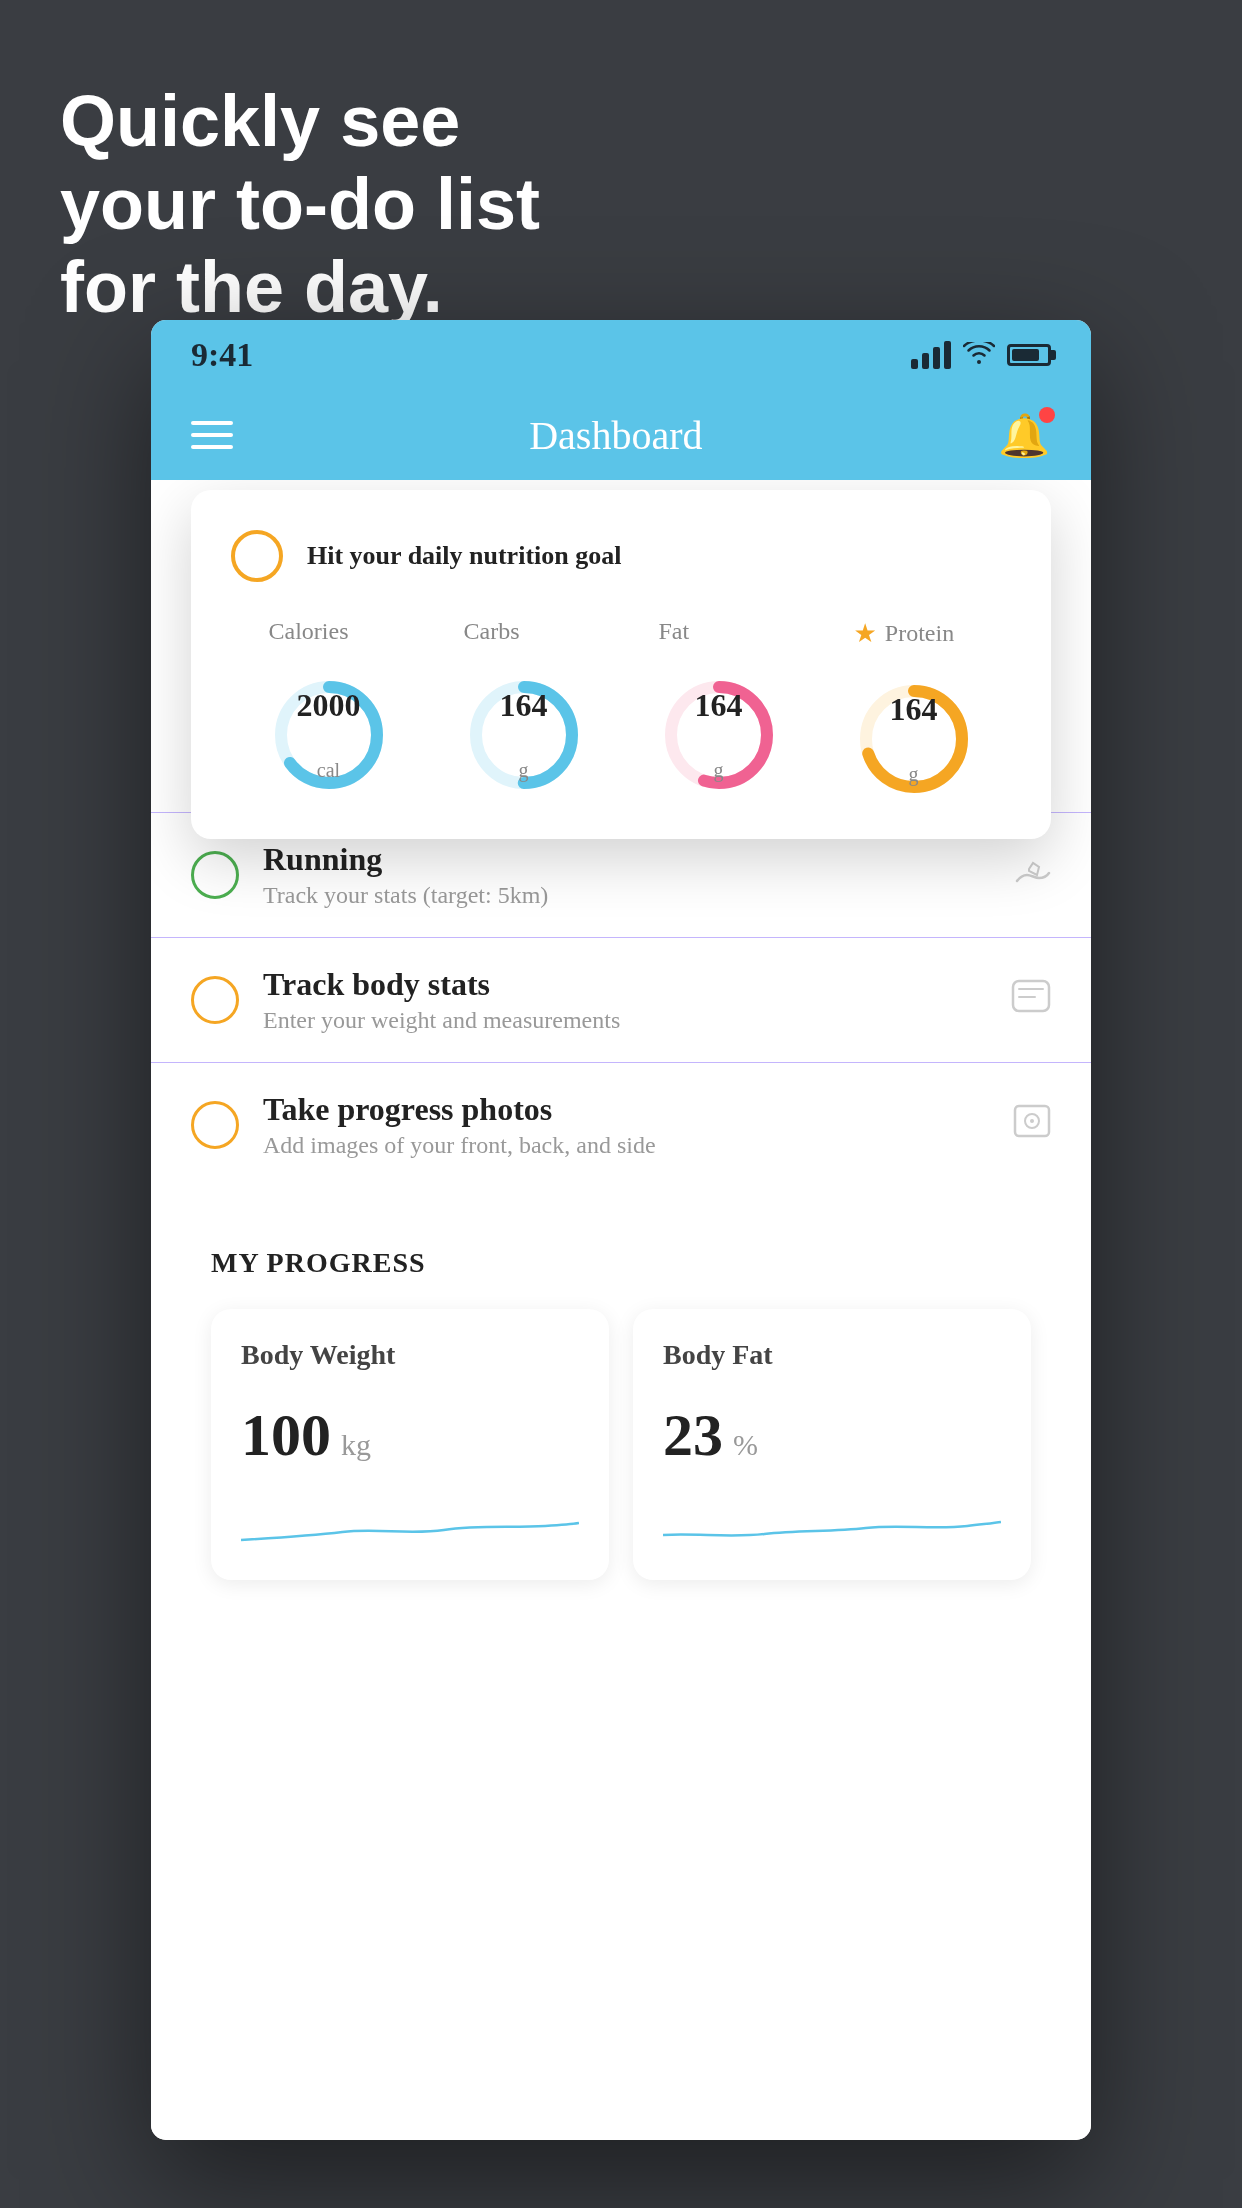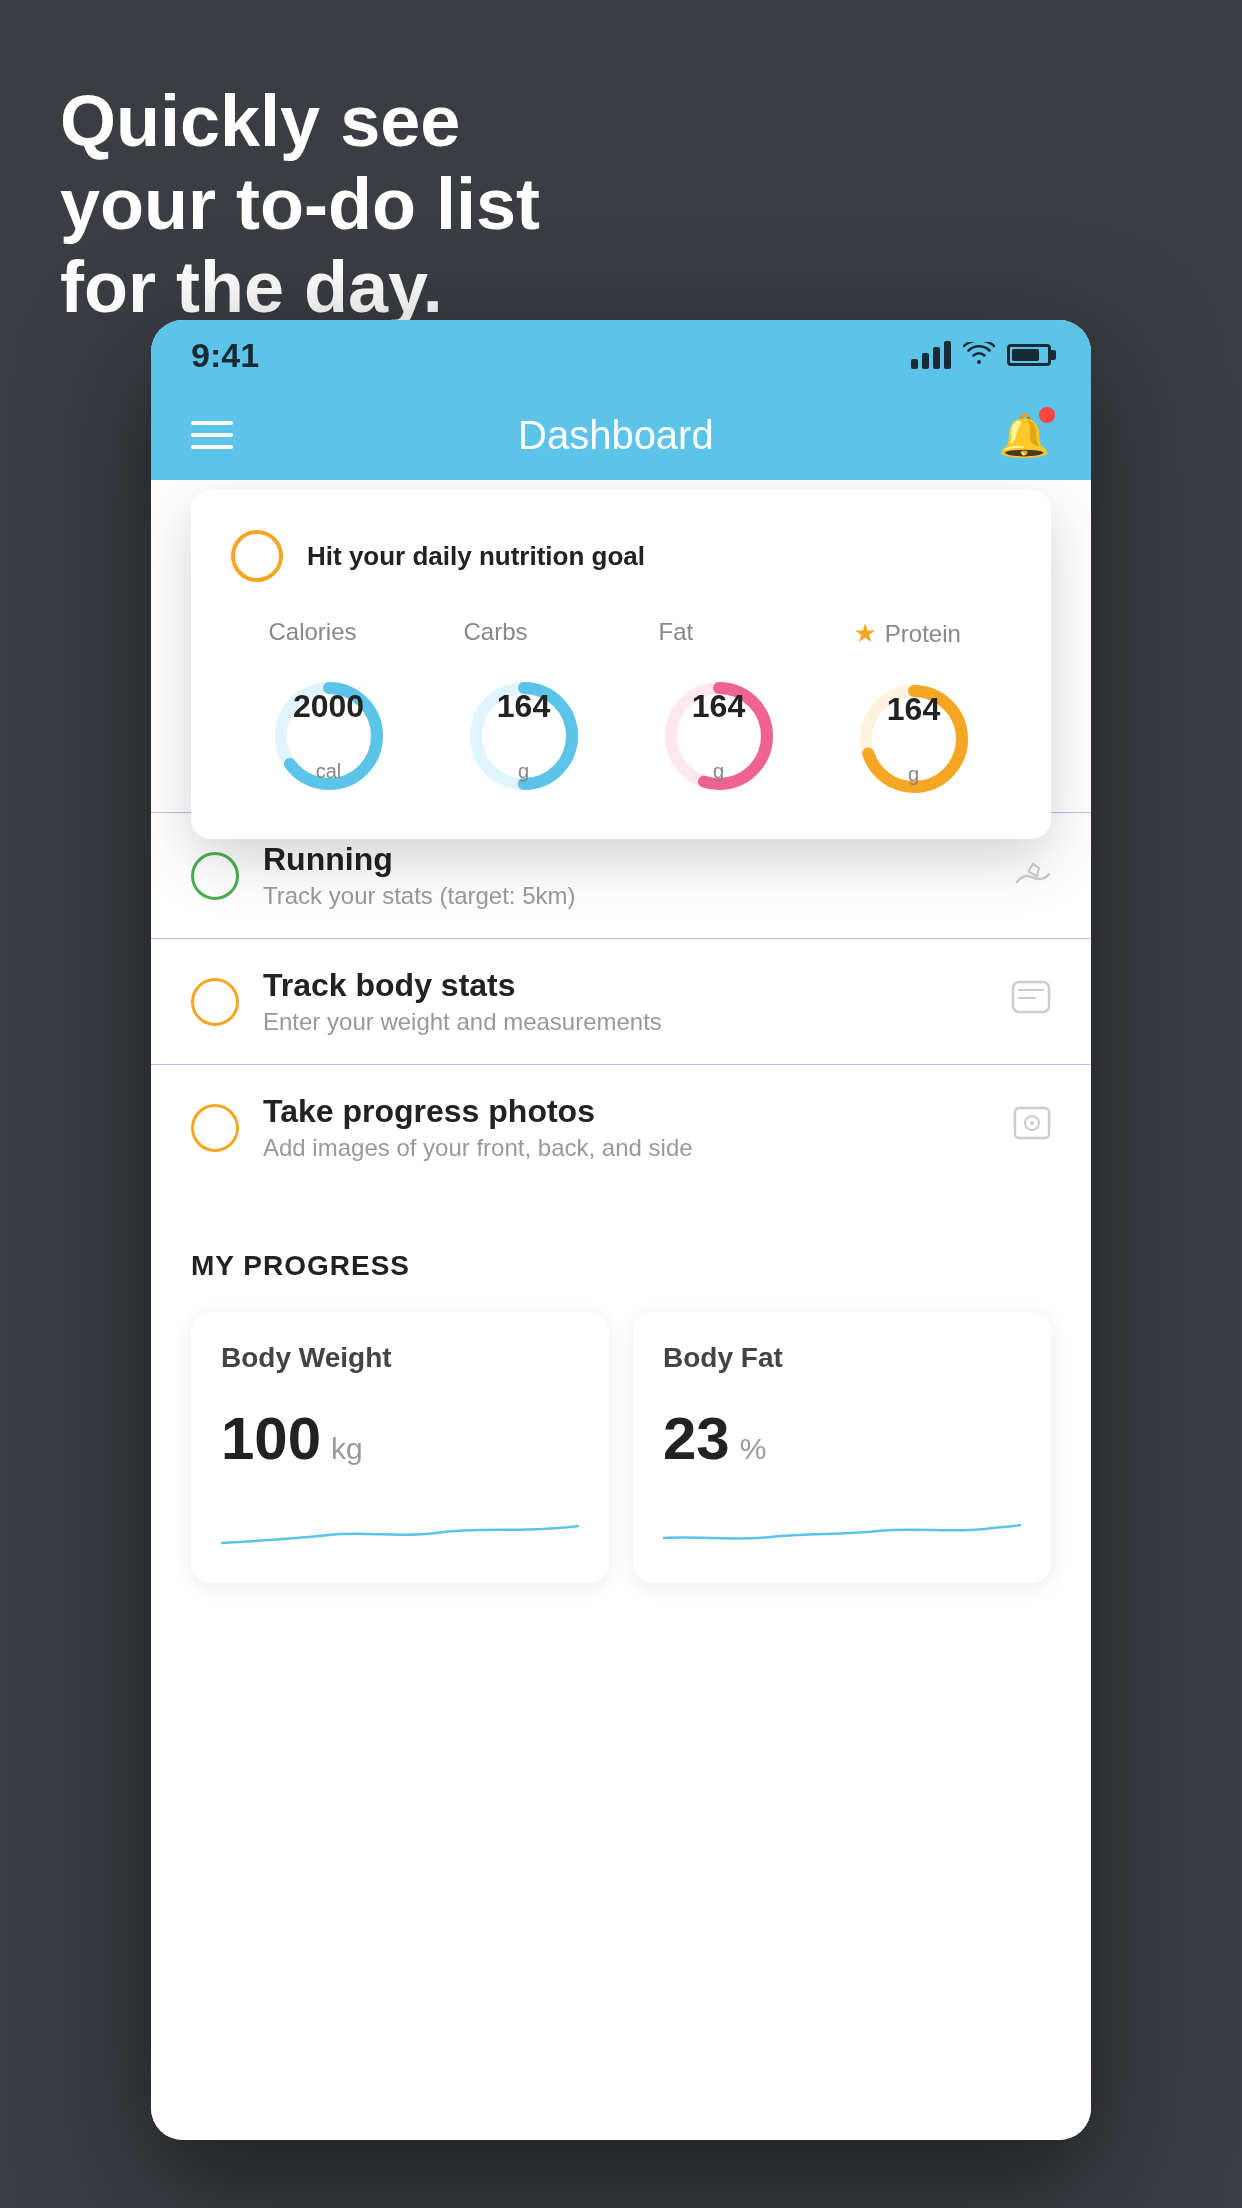--- a/index.html
+++ b/index.html
@@ -27,23 +27,24 @@
 
     
     .phone-frame {
       position: absolute;
       top: 320px;
       left: 50%;
       transform: translateX(-50%);
       width: 940px;
       height: 1820px;
       background: #f0f0f0;
-      border-radius: 32px;
+      border-radius: 15px;
       overflow: hidden;
       box-shadow: 0 40px 120px rgba(0,0,0,0.5);
+      font-family: Liberation Serif, serif;
     }
 
     
     .status-bar {
       background: #5bc4e8;
       height: 70px;
       display: flex;
       align-items: center;
       justify-content: space-between;
       padding: 0 40px;
@@ -297,21 +298,21 @@
     }
 
     .todo-icon {
       font-size: 36px;
       color: #ccc;
     }
 
     
     .progress-section {
       margin-top: 60px;
-      padding: 0 40px;
+      padding: 0 60px;
     }
 
     .progress-header {
       font-size: 28px;
       font-weight: 800;
       letter-spacing: 1px;
       color: #222;
       margin-bottom: 30px;
     }
 

